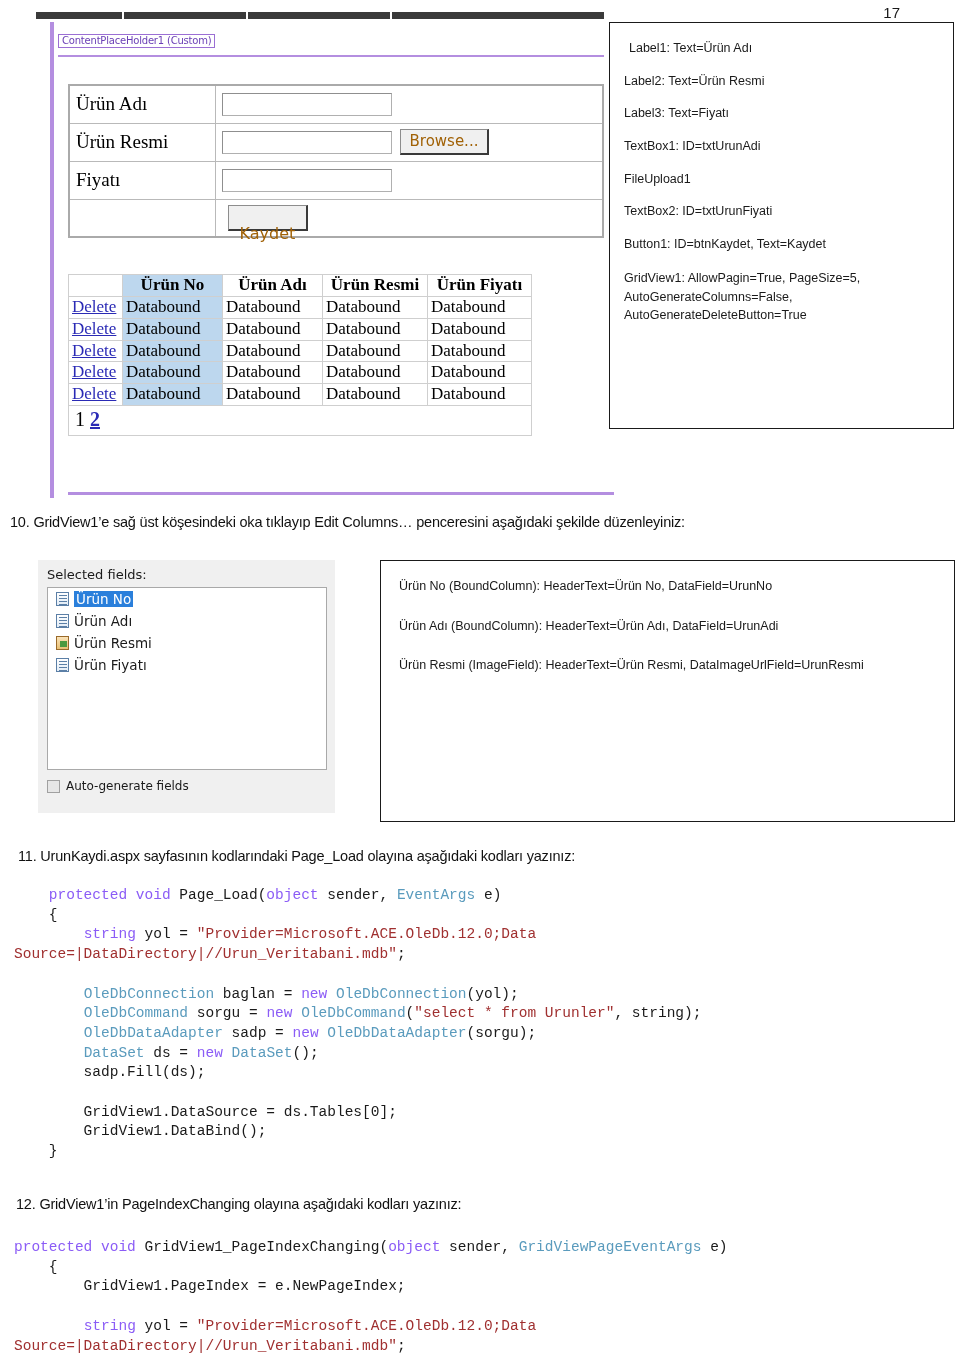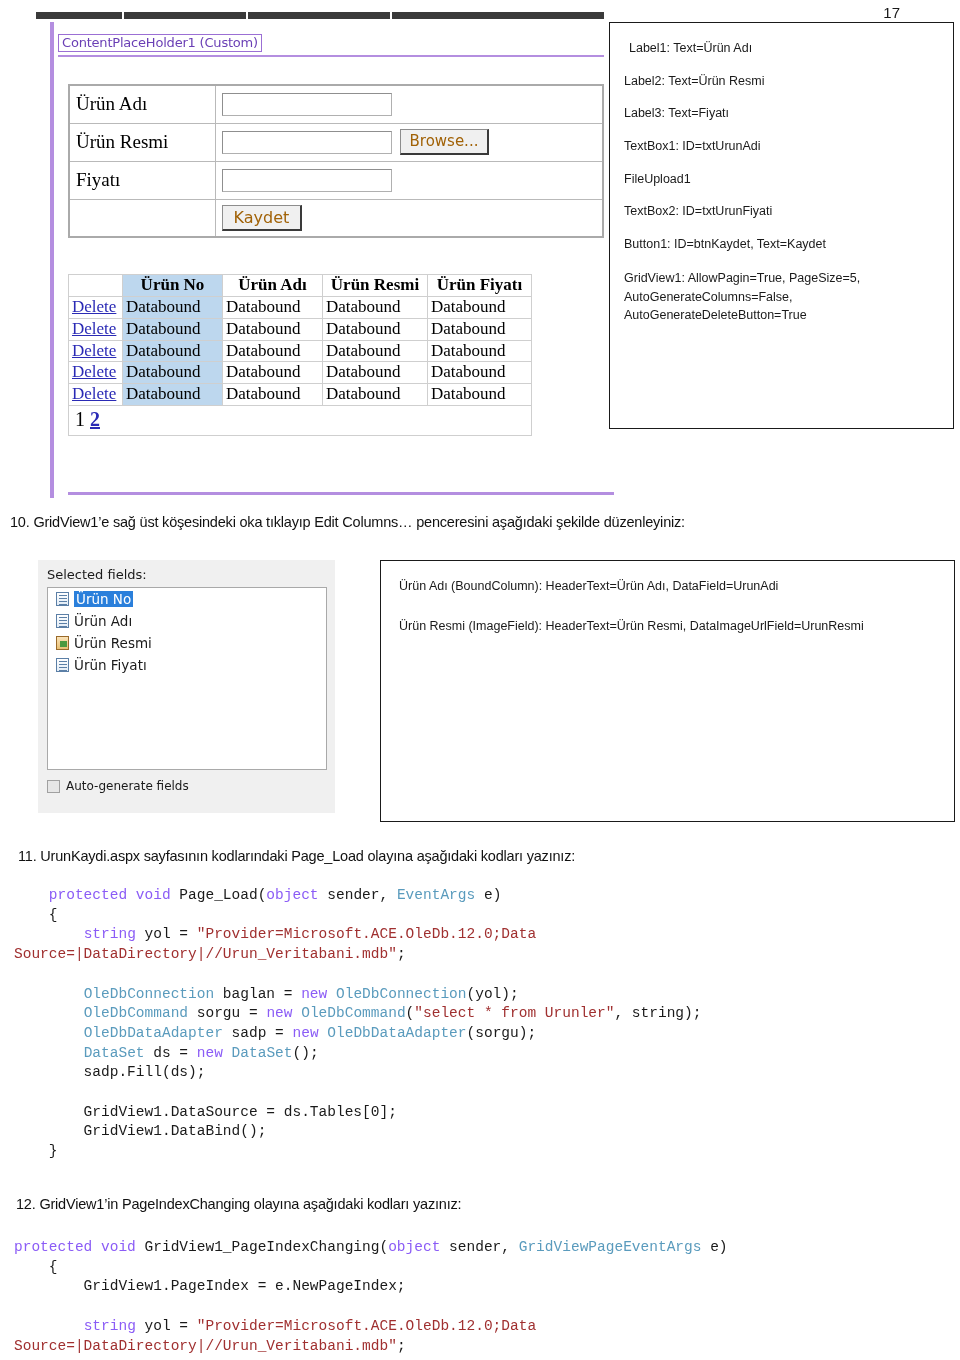--- a/index.html
+++ b/index.html
@@ -43,21 +43,21 @@
     left: 14px; top: 10px;
     width: 552px; height: 476px;
     border-left: 4px solid #b48ee0;
     background: #ffffff;
   }
   .cph-tag {
     position: absolute;
     left: 4px; top: 12px;
     border: 1px solid #9b6fd4;
     color: #6a3fb5;
-    font-size: 13px;
+    font-size: 10px;
     padding: 0px 3px 1px 3px;
     background: #fff;
     font-family: "DejaVu Sans", sans-serif;
     letter-spacing: -0.2px;
     white-space: nowrap;
   }
   .cph-underline {
     position:absolute; left:4px; top:33px; width:546px; height:2px;
     background:#b48ee0;
   }
@@ -97,21 +97,21 @@
     border: 1px solid #8d8d8d;
     border-right: 2px solid #3a3a3a;
     border-bottom: 2px solid #3a3a3a;
     background: #f0f0f0;
     font-family: "DejaVu Sans", sans-serif;
     font-size: 15px;
     color: #a16207;
     vertical-align: middle;
     margin-left: 8px;
   }
-  .btn.kaydet { margin-left: 0; font-size: 16px; padding: 2px 11px 4px 11px;}
+  .btn.kaydet { margin-left: 6px; font-size: 16px; padding: 18px 11px 4px 11px;}
 
   
   .gv {
     position: absolute;
     left: 14px; top: 252px;
     border-collapse: collapse;
     font-family: "Liberation Serif", serif;
     background: #fff;
   }
   .gv td, .gv th {
@@ -390,20 +390,21 @@
           <span class="txt">Ürün Fiyatı</span>
         </div>
       </div>
     <div class="dlg-auto">
       <span class="cb"></span>
       <span>Auto-generate fields</span>
     </div>
   </div>
 
   <div class="note-box note-box-2">
+    <div class="ln">Ürün No (BoundColumn): HeaderText=Ürün No, DataField=UrunNo</div>
     <div class="ln">Ürün Adı (BoundColumn): HeaderText=Ürün Adı, DataField=UrunAdi</div>
     <div class="ln">Ürün Resmi (ImageField): HeaderText=Ürün Resmi, DataImageUrlField=UrunResmi</div>
   </div>
 
   <div class="step step-11">11. UrunKaydi.aspx sayfasının kodlarındaki Page_Load olayına aşağıdaki kodları yazınız:</div>
   <div class="code code-1" id="code1"><span class="pl">    </span><span class="kw">protected void </span><span class="pl">Page_Load(</span><span class="kw">object</span><span class="pl"> sender, </span><span class="ty">EventArgs</span><span class="pl"> e)
 </span><span class="pl">    {
 </span><span class="pl">        </span><span class="kw">string</span><span class="pl"> yol = </span><span class="str">"Provider=Microsoft.ACE.OleDb.12.0;Data
 Source=|DataDirectory|//Urun_Veritabani.mdb"</span><span class="pl">;
 

